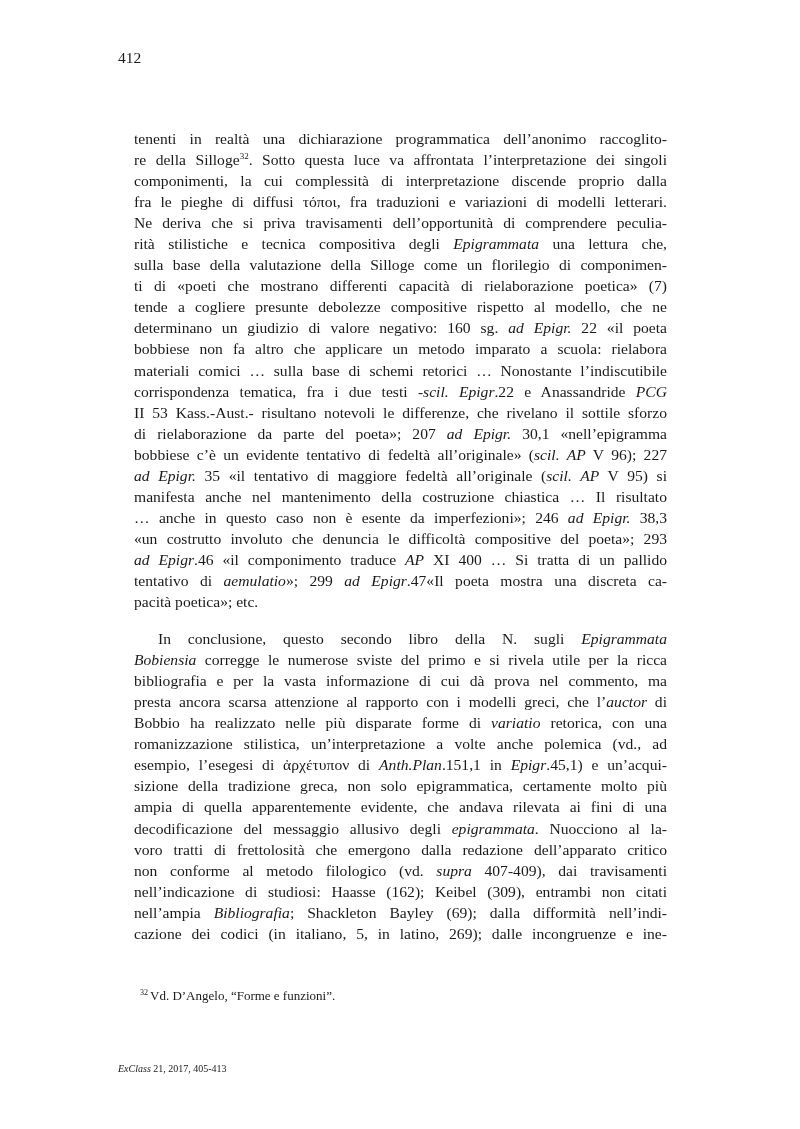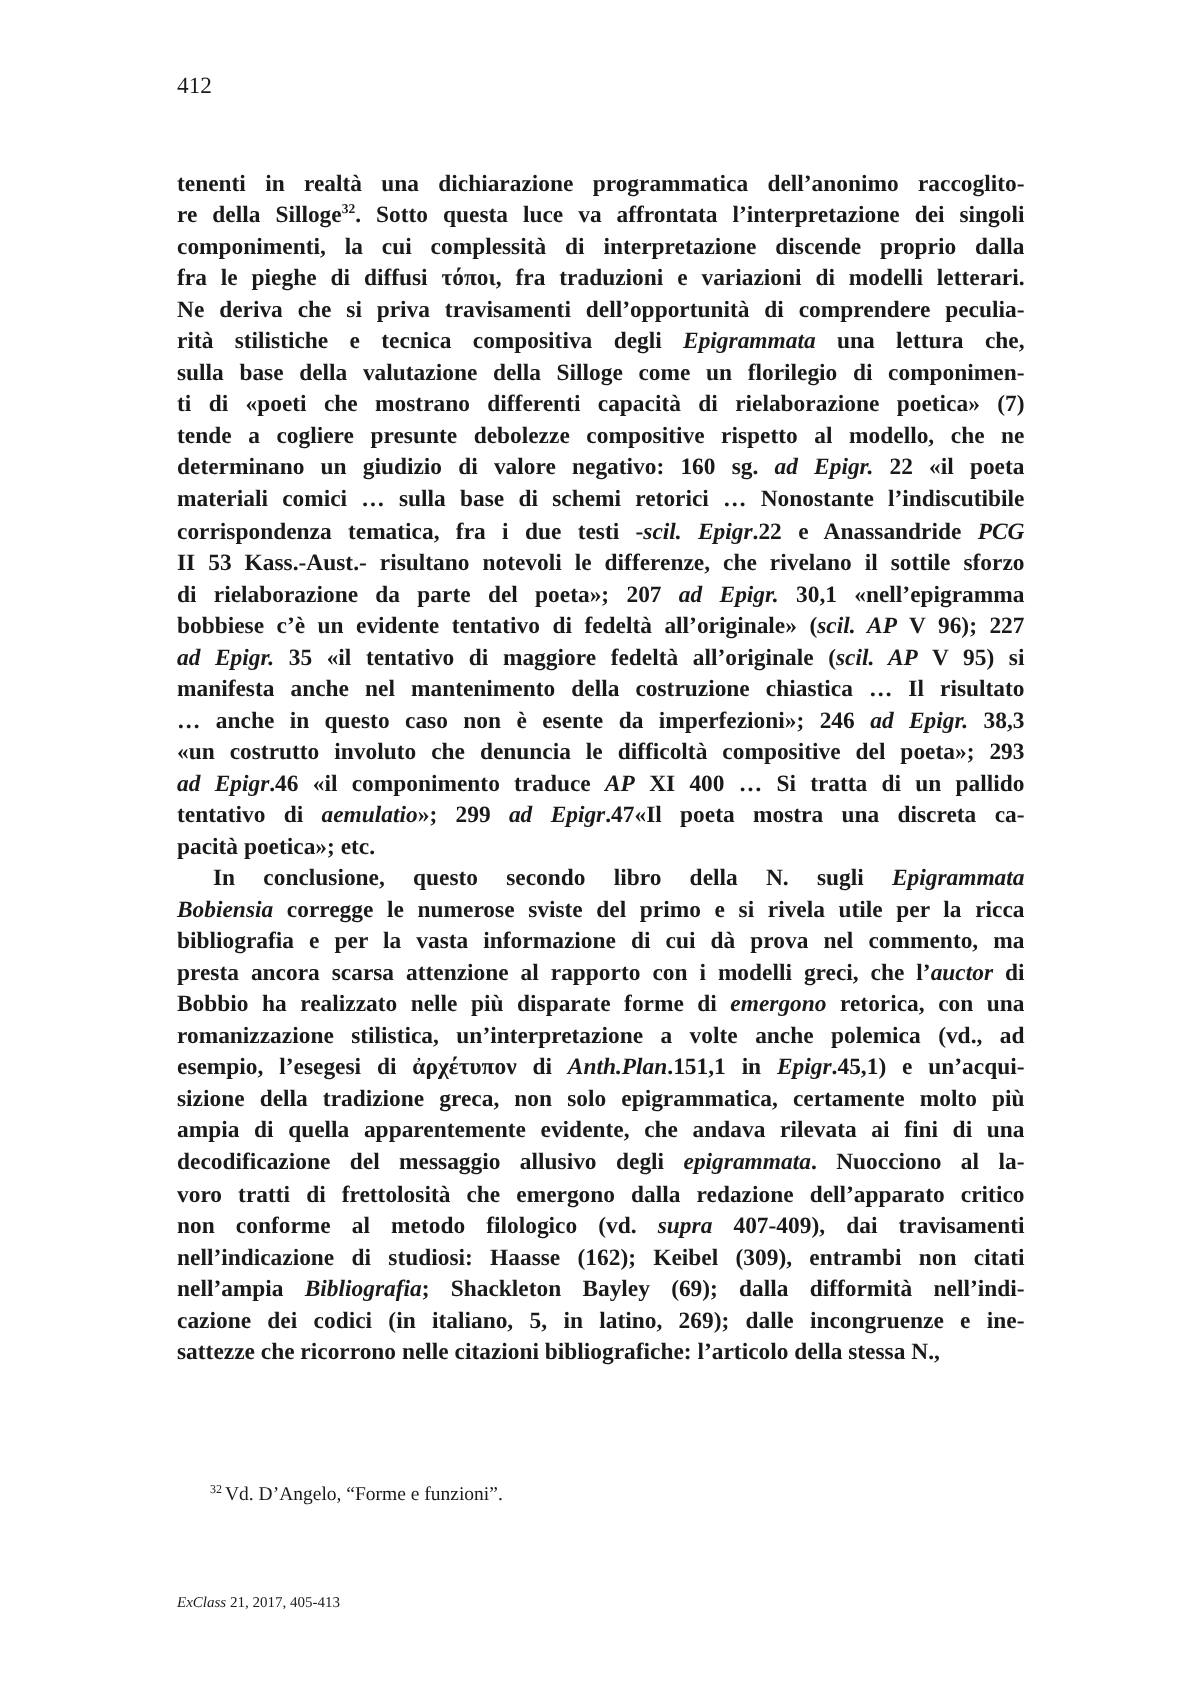--- a/index.html
+++ b/index.html
@@ -5,21 +5,21 @@
   html, body { margin: 0; padding: 0; background: #ffffff; }
   body { width: 800px; height: 1129px; position: relative; overflow: hidden;
          font-family: "Liberation Serif", "DejaVu Serif", serif; color: #1a1a1a; }
   .running-head { position: absolute; top: 47px; left: 118px; width: 570px; height: 22px;
          font-size: 15.5px; line-height: 22px; white-space: nowrap; }
   .running-head .pageno { position: absolute; left: 0; top: 0; }
   .running-head .title { position: absolute; left: 56px; top: 0; }
   .sc { font-variant: small-caps; }
   .body-text { position: absolute; top: 112px; left: 118px; width: 565px;
          font-size: 15.6px; line-height: 21.05px; text-align: justify; hyphens: manual; }
-  .body-text p { margin: 0; font-weight: bold; }
+  .body-text p { margin: 16px; }
   .body-text p.indent { text-indent: 24px; }
   .line { display: block; text-align: justify; text-align-last: justify; white-space: nowrap; overflow: visible; }
   .line.last { text-align-last: left; }
   sup { font-size: 9px; line-height: 0; vertical-align: 6px; }
   .footnote { position: absolute; top: 987px; left: 140px; font-size: 13px; line-height: 18px; }
   .footnote sup { font-size: 8px; vertical-align: 5px; margin-right: 2px; }
   .footer { position: absolute; top: 1060px; left: 118px; font-size: 10px; line-height: 18px; }
   i { font-style: italic; }
 </style>
 </head>
@@ -34,50 +34,50 @@
       <span class="line">tenenti in realtà una dichiarazione programmatica dell’anonimo raccoglito-</span>
       <span class="line">re della Silloge<sup>32</sup>. Sotto questa luce va affrontata l’interpretazione dei singoli</span>
       <span class="line">componimenti, la cui complessità di interpretazione discende proprio dalla</span>
       <span class="line">fra le pieghe di diffusi τόποι, fra traduzioni e variazioni di modelli letterari.</span>
       <span class="line">Ne deriva che si priva travisamenti dell’opportunità di comprendere peculia-</span>
       <span class="line">rità stilistiche e tecnica compositiva degli <i>Epigrammata</i> una lettura che,</span>
       <span class="line">sulla base della valutazione della Silloge come un florilegio di componimen-</span>
       <span class="line">ti di «poeti che mostrano differenti capacità di rielaborazione poetica» (7)</span>
       <span class="line">tende a cogliere presunte debolezze compositive rispetto al modello, che ne</span>
       <span class="line">determinano un giudizio di valore negativo: 160 sg. <i>ad Epigr.</i> 22 «il poeta</span>
+      <span class="line">bobbiese non fa altro che applicare un metodo imparato a scuola: rielabora</span>
       <span class="line">materiali comici … sulla base di schemi retorici … Nonostante l’indiscutibile</span>
       <span class="line">corrispondenza tematica, fra i due testi -<i>scil. Epigr</i>.22 e Anassandride <i>PCG</i></span>
       <span class="line">II 53 Kass.-Aust.- risultano notevoli le differenze, che rivelano il sottile sforzo</span>
       <span class="line">di rielaborazione da parte del poeta»; 207 <i>ad Epigr.</i> 30,1 «nell’epigramma</span>
       <span class="line">bobbiese c’è un evidente tentativo di fedeltà all’originale» (<i>scil. AP</i> V 96); 227</span>
       <span class="line"><i>ad Epigr.</i> 35 «il tentativo di maggiore fedeltà all’originale (<i>scil. AP</i> V 95) si</span>
       <span class="line">manifesta anche nel mantenimento della costruzione chiastica … Il risultato</span>
       <span class="line">… anche in questo caso non è esente da imperfezioni»; 246 <i>ad Epigr.</i> 38,3</span>
       <span class="line">«un costrutto involuto che denuncia le difficoltà compositive del poeta»; 293</span>
       <span class="line"><i>ad Epigr</i>.46 «il componimento traduce <i>AP</i> XI 400 … Si tratta di un pallido</span>
       <span class="line">tentativo di <i>aemulatio</i>»; 299 <i>ad Epigr</i>.47«Il poeta mostra una discreta ca-</span>
       <span class="line last">pacità poetica»; etc.</span>
     </p>
   <p class="indent" style="text-indent: 0px;">
       <span class="line" style="padding-left: 24px;">In conclusione, questo secondo libro della N. sugli <i>Epigrammata</i></span>
       <span class="line"><i>Bobiensia</i> corregge le numerose sviste del primo e si rivela utile per la ricca</span>
       <span class="line">bibliografia e per la vasta informazione di cui dà prova nel commento, ma</span>
       <span class="line">presta ancora scarsa attenzione al rapporto con i modelli greci, che l’<i>auctor</i> di</span>
-      <span class="line">Bobbio ha realizzato nelle più disparate forme di <i>emergono</i> retorica, con una</span>
+      <span class="line">Bobbio ha realizzato nelle più disparate forme di <i>variatio</i> retorica, con una</span>
       <span class="line">romanizzazione stilistica, un’interpretazione a volte anche polemica (vd., ad</span>
       <span class="line">esempio, l’esegesi di ἀρχέτυπον di <i>Anth.Plan</i>.151,1 in <i>Epigr</i>.45,1) e un’acqui-</span>
       <span class="line">sizione della tradizione greca, non solo epigrammatica, certamente molto più</span>
       <span class="line">ampia di quella apparentemente evidente, che andava rilevata ai fini di una</span>
       <span class="line">decodificazione del messaggio allusivo degli <i>epigrammata</i>. Nuocciono al la-</span>
       <span class="line">voro tratti di frettolosità che emergono dalla redazione dell’apparato critico</span>
       <span class="line">non conforme al metodo filologico (vd. <i>supra</i> 407-409), dai travisamenti</span>
       <span class="line">nell’indicazione di studiosi: Haasse (162); Keibel (309), entrambi non citati</span>
       <span class="line">nell’ampia <i>Bibliografia</i>; Shackleton Bayley (69); dalla difformità nell’indi-</span>
       <span class="line">cazione dei codici (in italiano, 5, in latino, 269); dalle incongruenze e ine-</span>
-      <span class="line last">sattezze che ricorrono nelle citazioni bibliografiche: l’articolo della stessa N.,</span>
     </p>
 </div>
 
 <div class="footnote">
   <sup>32</sup><span>Vd. D’Angelo, “Forme e funzioni”.</span>
 </div>
 
 <div class="footer">
   <i>ExClass</i><span> 21, 2017, 405-413</span>
 </div>

